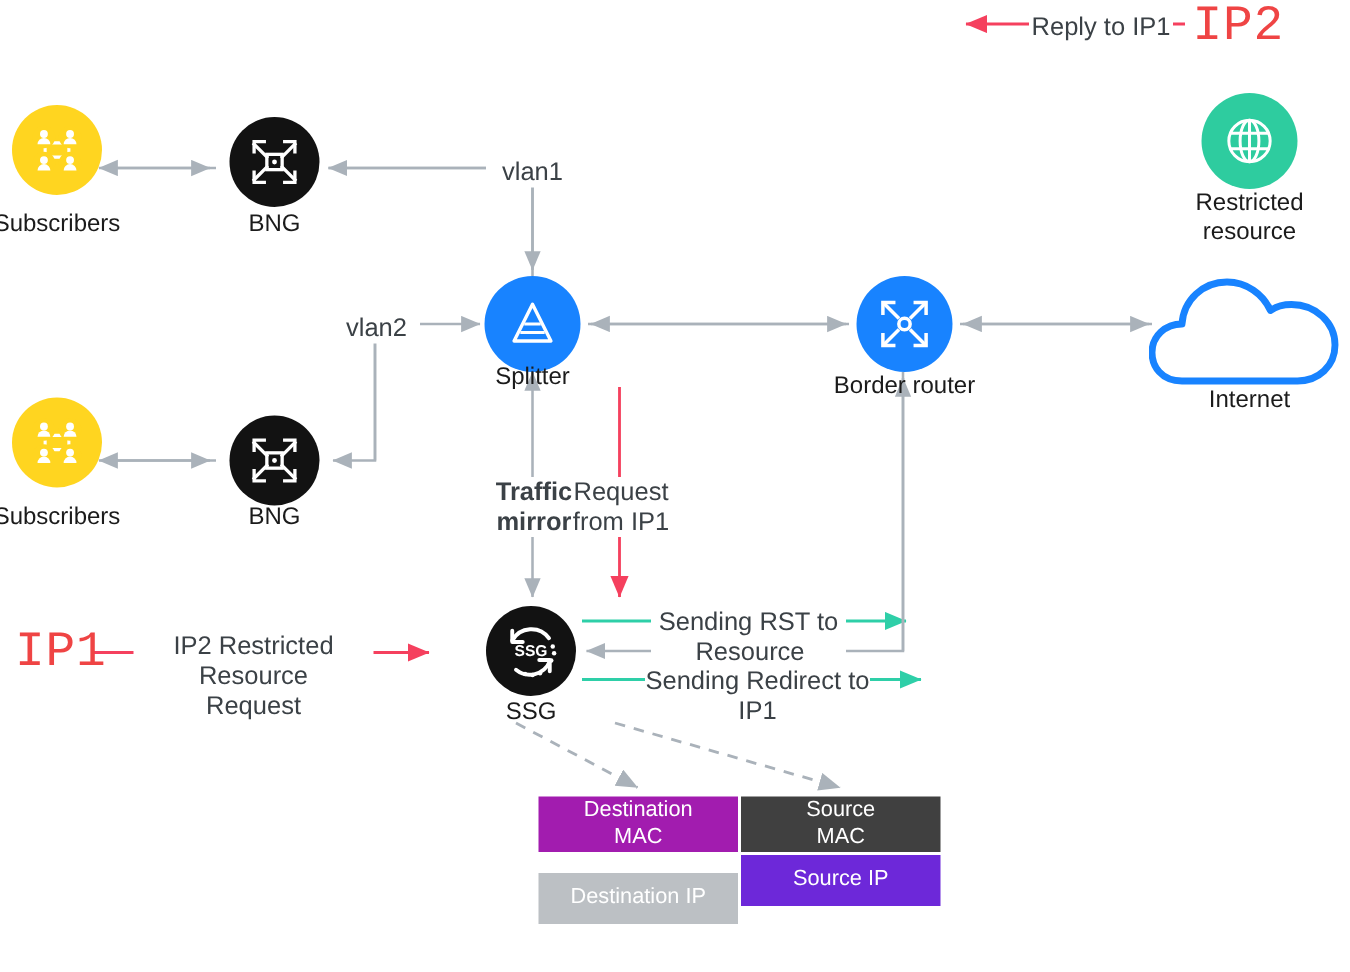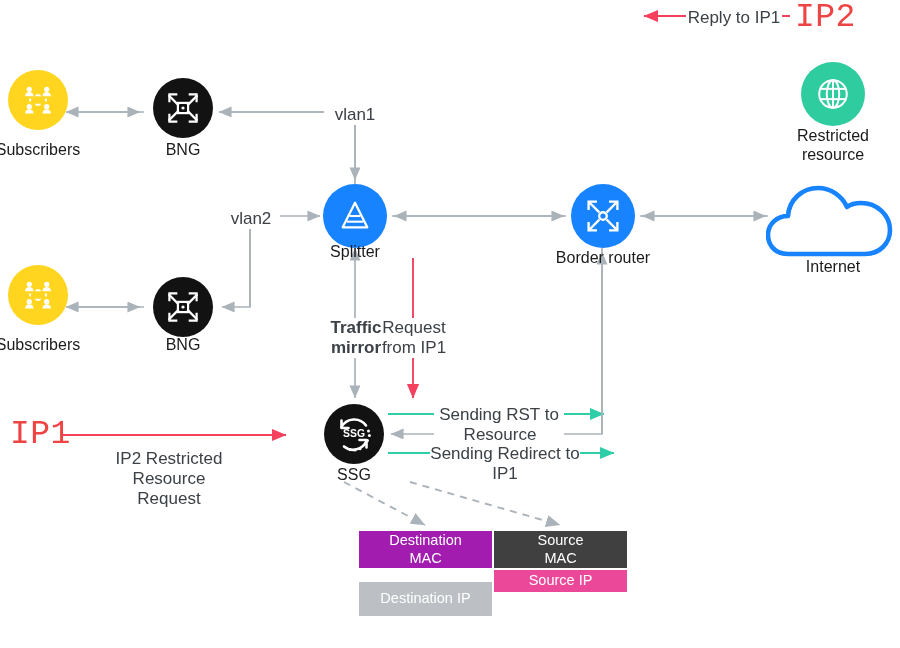--- a/index.html
+++ b/index.html
@@ -290,31 +290,31 @@
 from IP1</div>
 
   <div class="edgelabel" style="left:434px;top:405px;width:130px;">Sending RST to IP2</div>
 
   <div class="edgelabel" style="left:450px;top:425px;width:100px;">Resource link</div>
 
   <div class="edgelabel" style="left:430px;top:444px;width:150px;">Sending Redirect to IP1</div>
 
   <div class="edgelabel" style="left:686px;top:8px;width:96px;">Reply to IP1</div>
 
-  <div class="edgelabel" style="left:89px;top:421px;width:160px;margin-top:28px;">IP2 Restricted Resource
+  <div class="edgelabel" style="left:89px;top:421px;width:160px;">IP2 Restricted Resource
 Request</div>
 
   <div class="ipbig" style="left:10px;top:418px;">IP1</div>
 
   <div class="ipbig" style="left:795px;top:1px;">IP2</div>
 
   <div style="position:absolute;left:359px;top:531px;width:268px;height:114px;">
     <div class="pktcell" style="left:0;top:0;width:133px;height:37px;background:#a21caf;">Destination
 MAC</div>
     <div class="pktcell" style="left:135px;top:0;width:133px;height:37px;background:#404040;">Source
 MAC</div>
 
     <div class="pktcell" style="left:0;top:39px;width:133px;height:34px;background:#BCC0C4;margin-top:12px;">Destination IP</div>
-    <div class="pktcell" style="left:135px;top:39px;width:133px;height:22px;background:#ec4899;">Source IP</div>
+    <div class="pktcell" style="left:135px;top:39px;width:133px;height:34px;background:#6d28d9;">Source IP</div>
 
   </div>
 
 </div>
 
 </body></html>

